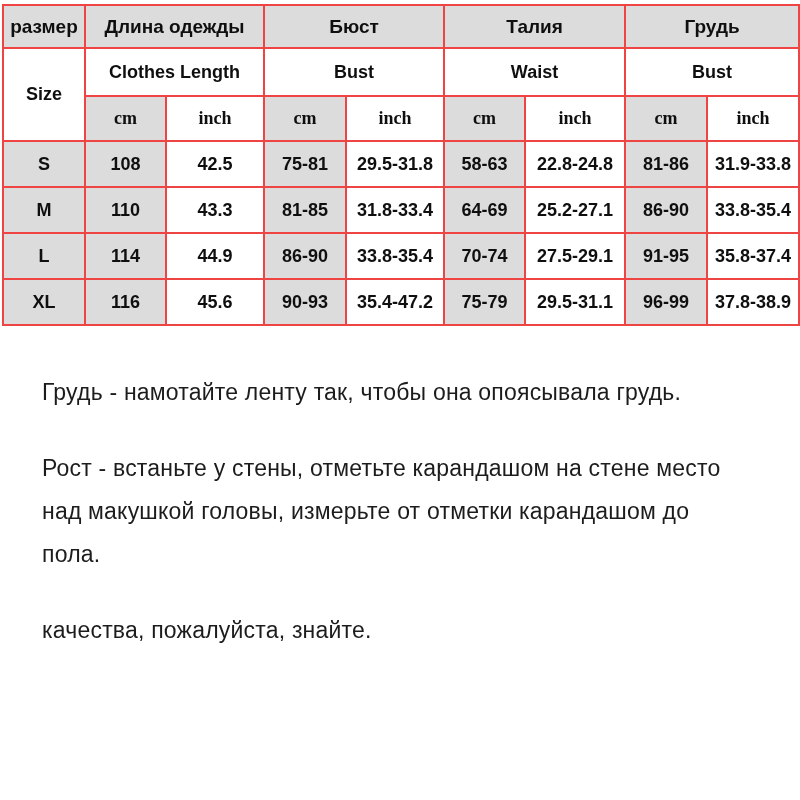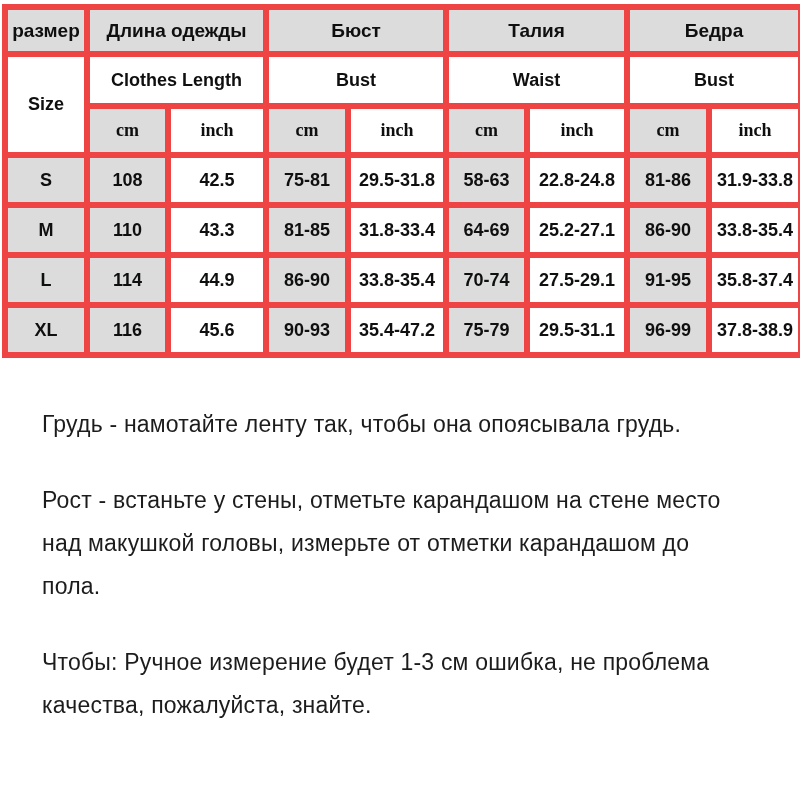--- a/index.html
+++ b/index.html
@@ -19,21 +19,21 @@
 
   
   table.size-chart {
     border-collapse: collapse;
     table-layout: fixed;
     width: 796px;
     margin: 4px 2px 0 2px;
     color: #0f0f0f;
   }
   table.size-chart td, table.size-chart th {
-    border: 6px solid #ef4444;
+    border: 2px solid #ef4444;
     text-align: center;
     vertical-align: middle;
     font-weight: bold;
     padding: 0;
     background: #ffffff;
     overflow: hidden;
     white-space: nowrap;
   }
   .shade { background: #dcdcdc !important; }
   .row-ru   th { height: 41px; font-size: 19px; }
@@ -72,21 +72,21 @@
       <col style="width:82px">
         <col style="width:92px">
     </colgroup>
 
     <tbody>
         <tr class="row-ru">
       <th class="shade">размер</th>
       <th class="shade" colspan="2">Длина одежды</th>
       <th class="shade" colspan="2">Бюст</th>
       <th class="shade" colspan="2">Талия</th>
-      <th class="shade" colspan="2">Бедра</th>
+      <th class="shade" colspan="2">Грудь</th>
     </tr>
 
     <tr class="row-en">
       <th rowspan="2">Size</th>
       <th colspan="2">Clothes Length</th>
       <th colspan="2">Bust</th>
       <th colspan="2">Waist</th>
       <th colspan="2">Bust</th>
     </tr>
 
@@ -156,18 +156,17 @@
     </p>
     <p>
       <span class="line">Грудь - намотайте ленту так, чтобы она опоясывала грудь.</span>
     </p>
     <p>
       <span class="line">Рост - встаньте у стены, отметьте карандашом на стене место</span>
       <span class="line">над макушкой головы, измерьте от отметки карандашом до</span>
       <span class="line">пола.</span>
     </p>
     <p>
-      <span class="line">Чтобы: Ручное измерение будет 1-3 см ошибка, не проблема</span>
       <span class="line">качества, пожалуйста, знайте.</span>
     </p>
   </div>
 
 </div>
 
 </body></html>

